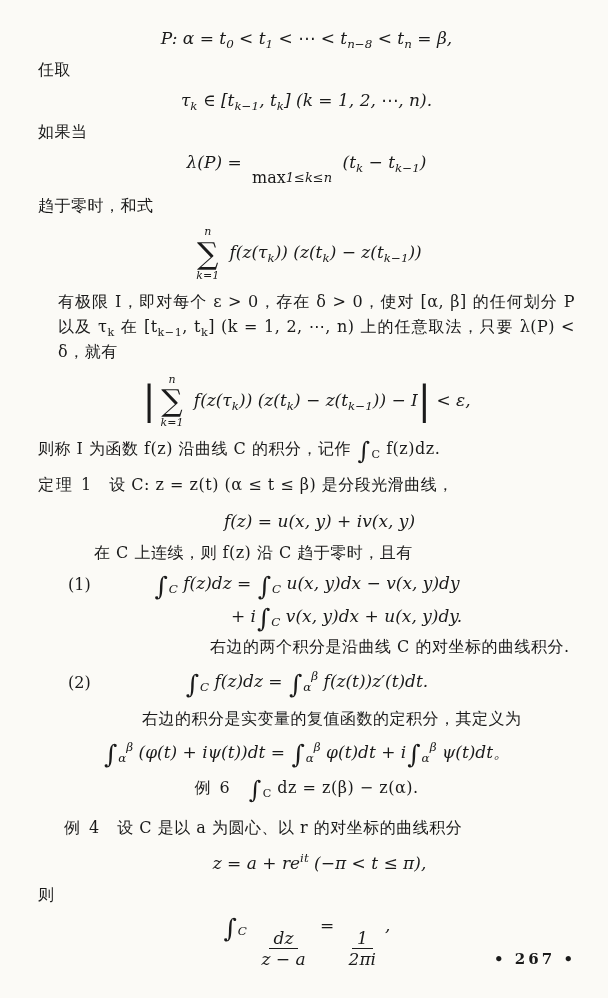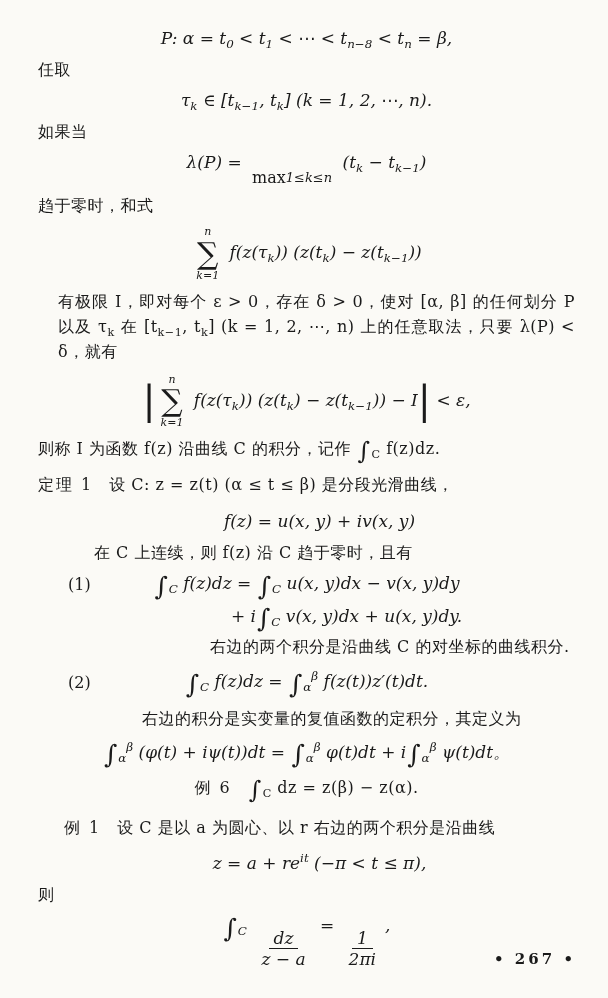--- a/index.html
+++ b/index.html
@@ -129,21 +129,21 @@
       <div class="block-p"><b class="prefix">定理 1</b><span class="txt">设 C: z = z(t) (α ≤ t ≤ β) 是分段光滑曲线，</span></div>
       <div class="block-display"><span class="txt">f(z) = u(x, y) + iv(x, y)</span></div>
       <div class="block-p"><span class="txt">在 C 上连续，则 f(z) 沿 C 趋于零时，且有</span></div>
       <div class="block-display"><span class="eqlabel">(1)</span><span class="txt"><span class="int">∫</span><sub>C</sub> f(z)dz = <span class="int">∫</span><sub>C</sub> u(x, y)dx − v(x, y)dy</span></div>
       <div class="block-display"><span class="txt">+ i<span class="int">∫</span><sub>C</sub> v(x, y)dx + u(x, y)dy.</span></div>
       <div class="block-p"><span class="txt">右边的两个积分是沿曲线 C 的对坐标的曲线积分.</span></div>
       <div class="block-display"><span class="eqlabel">(2)</span><span class="txt"><span class="int">∫</span><sub>C</sub> f(z)dz = <span class="int">∫</span><sub>α</sub><sup>β</sup> f(z(t))z′(t)dt.</span></div>
       <div class="block-p"><span class="txt">右边的积分是实变量的复值函数的定积分，其定义为</span></div>
       <div class="block-display"><span class="txt"><span class="int">∫</span><sub>α</sub><sup>β</sup> (φ(t) + iψ(t))dt = <span class="int">∫</span><sub>α</sub><sup>β</sup> φ(t)dt + i<span class="int">∫</span><sub>α</sub><sup>β</sup> ψ(t)dt。</span></div>
       <div class="block-p"><b class="prefix">例 6</b><span class="txt"><span class="int">∫</span><sub>C</sub> dz = z(β) − z(α).</span></div>
-      <div class="block-p"><b class="prefix">例 1</b><span class="txt">设 C 是以 a 为圆心、以 r 右边的两个积分是沿曲线</span></div>
+      <div class="block-p"><b class="prefix">例 4</b><span class="txt">设 C 是以 a 为圆心、以 r 的对坐标的曲线积分</span></div>
       <div class="block-display"><span class="txt">z = a + re<sup>it</sup> (−π &lt; t ≤ π),</span></div>
       <div class="block-p"><span class="txt">则</span></div>
       <div class="block-display"><span class="txt"><span class="int">∫</span><sub>C</sub> <span class="frac">
             <span class="num">dz</span>
             <span class="den">z − a</span>
           </span> = <span class="frac">
             <span class="num">1</span>
             <span class="den">2πi</span>
           </span>,</span></div>
     </div>

